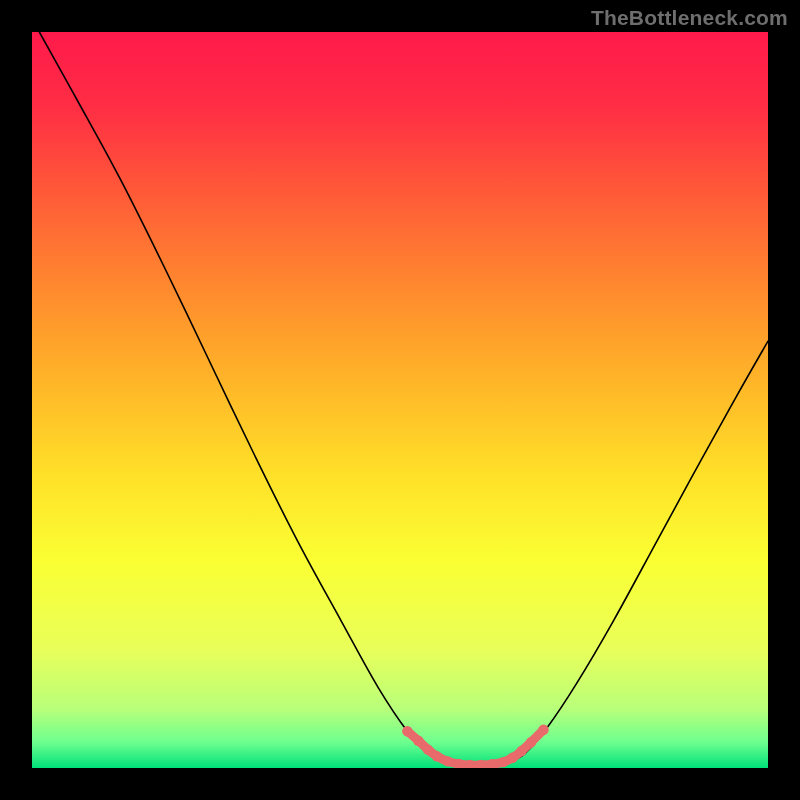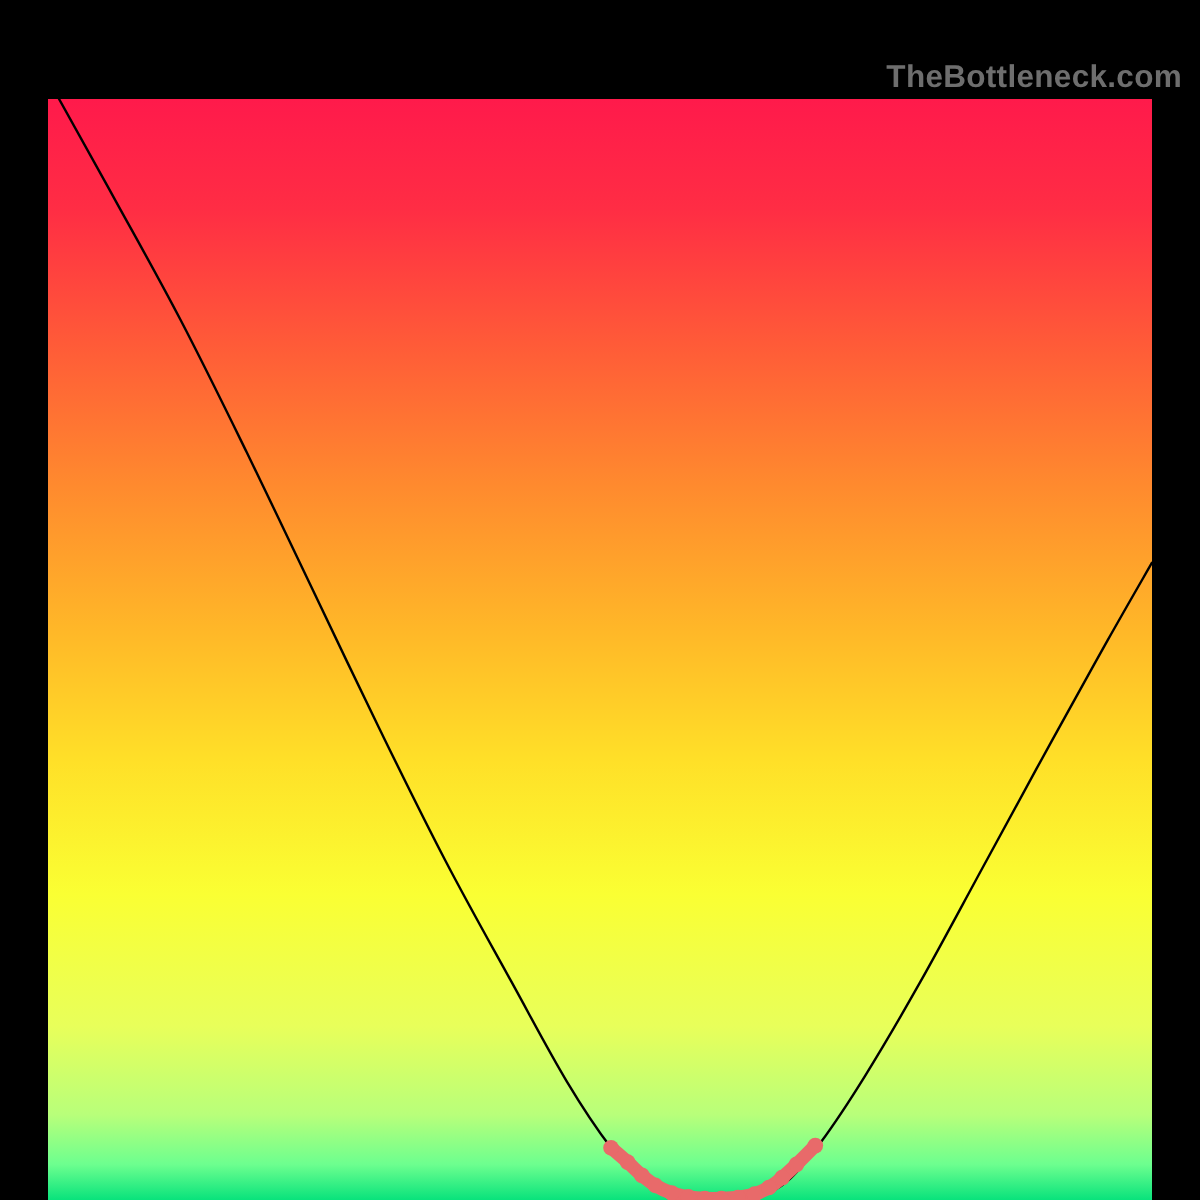--- a/index.html
+++ b/index.html
@@ -8,21 +8,20 @@
     width: 800px;
     height: 800px;
     background: #000;
     overflow: hidden;
   }
   .frame {
     position: relative;
     width: 800px;
     height: 744px;
     background: #000;
-    margin-top: 34px;
   }
   .watermark {
     position: absolute;
     top: 6px;
     right: 12px;
     font-family: Arial, Helvetica, sans-serif;
     font-size: 21px;
     font-weight: 600;
     color: #6e6e6e;
     letter-spacing: 0.2px;

